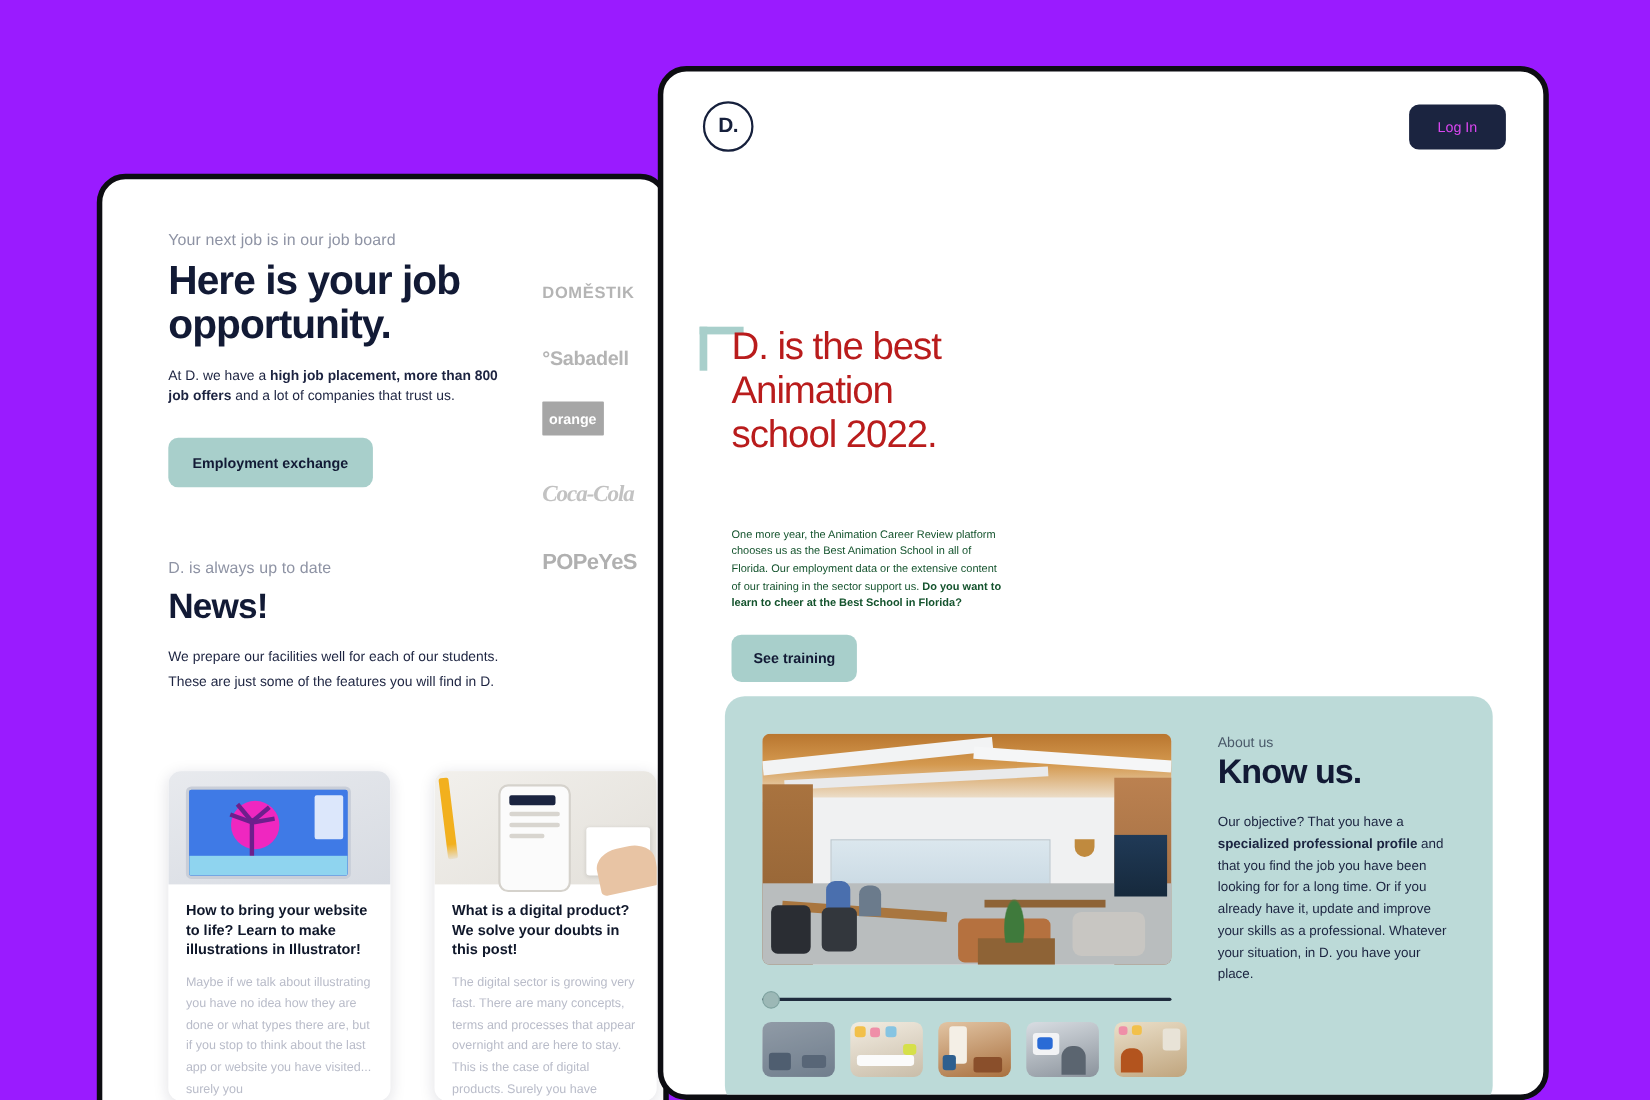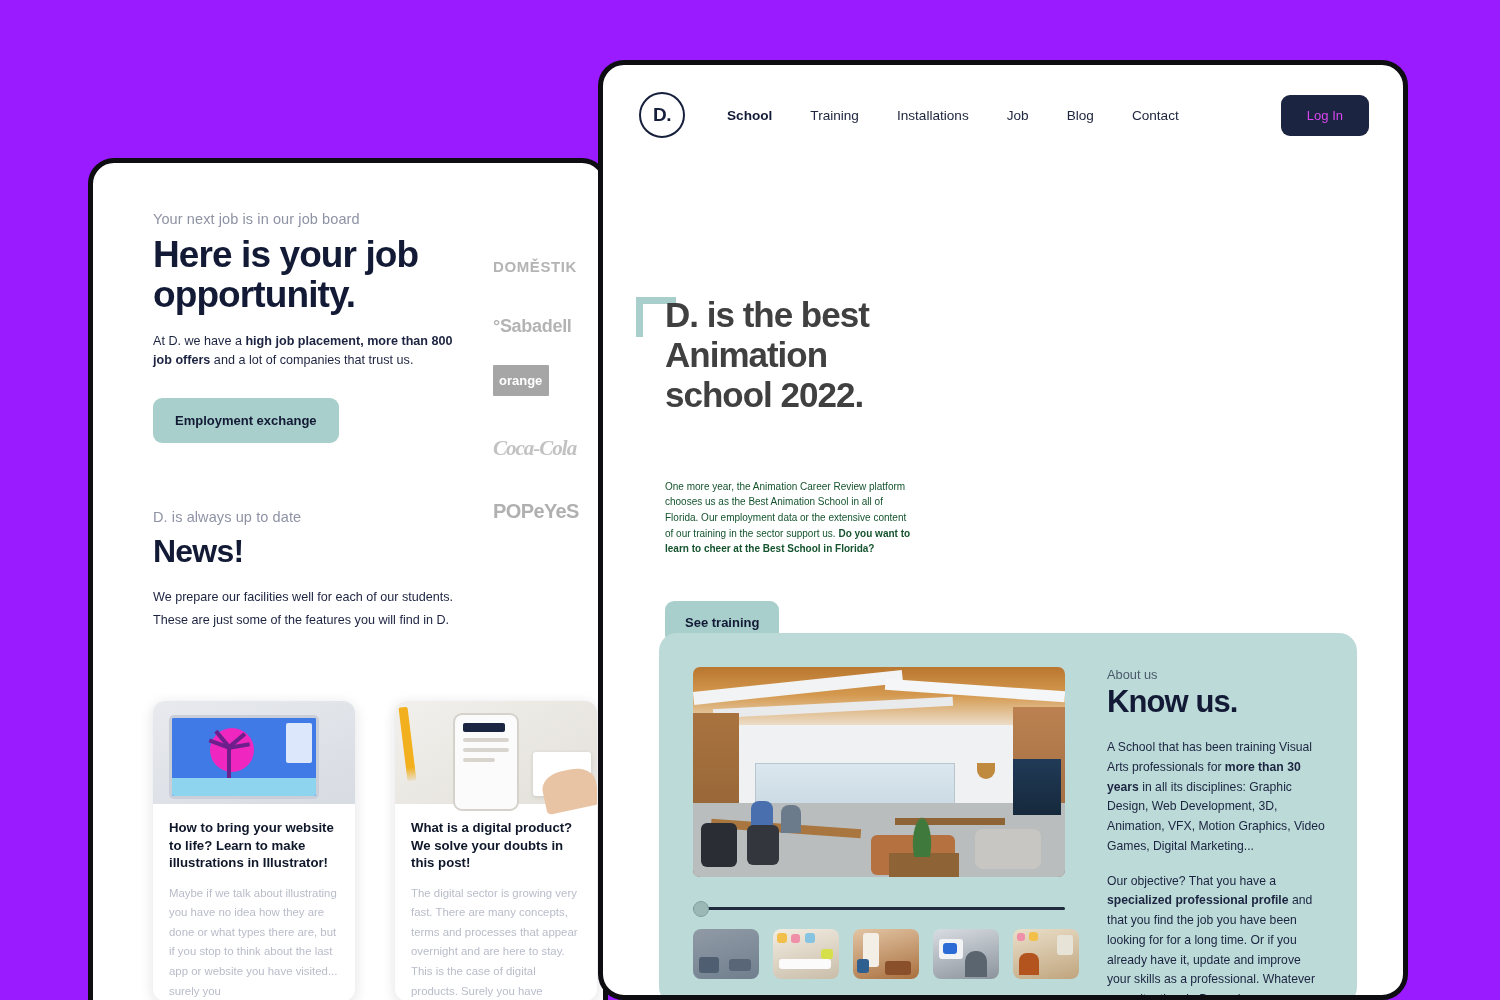--- a/index.html
+++ b/index.html
@@ -230,31 +230,31 @@
     position: absolute; left: 62px; top: 130px; width: 300px;
   }
   #bracket-tl {
     position: absolute; left: 33px; top: 132px;
     width: 40px; height: 40px;
     border-left: 7px solid #a8cfcb;
     border-top: 7px solid #a8cfcb;
   }
   #hero-title {
     font-size: 35px; line-height: 1.14;
-    font-weight: 700; color: #404040;
+    font-weight: 400; color: #b91c1c;
     letter-spacing: -1px;
     white-space: pre-line;
   }
   #hero-para {
     margin-top: 64px;
     font-size: 10px; line-height: 1.57;
     color: #14532d; max-width: 252px;
   }
   #hero-para b { font-weight: 700; }
-  #see-training { margin-top: 44px; padding: 14px 20px; }
+  #see-training { margin-top: 20px; padding: 14px 20px; }
 
   
   #about-panel {
     position: absolute;
     left: 56px; top: 568px;
     width: 698px; height: 372px;
     background: #bcdad8;
     border-radius: 18px;
   }
   #about-img {
@@ -416,28 +416,20 @@
       </div>
     </div>
   </div>
 </div>
 
 <div id="right-card">
   <div id="right-scroll">
 
     <nav id="navbar">
       <div id="logo-mark">D.</div>
-      <div id="nav-links">
-        <span class="nav-link active">School</span>
-        <span class="nav-link">Training</span>
-        <span class="nav-link">Installations</span>
-        <span class="nav-link">Job</span>
-        <span class="nav-link">Blog</span>
-        <span class="nav-link">Contact</span>
-      </div>
       <button id="login-btn">Log In</button>
     </nav>
 
     <section id="hero">
       <div id="bracket-tl"></div>
 
       <div id="hero-left">
         <h1 id="hero-title">D. is the best
 Animation
 school 2022.</h1>
@@ -504,21 +496,18 @@
           <div class="th-dot" style="left:16px;top:3px;width:9px;height:9px;background:#f2c04a;"></div>
           <div class="th-dot" style="right:6px;top:6px;width:16px;height:20px;background:#e8e3d7;"></div>
           <div class="th-dot" style="left:6px;bottom:4px;width:20px;height:22px;background:#b3541e;border-radius:8px 8px 0 0;"></div>
         </div>
       </div>
 
       <div id="about-text">
         <div class="about-eyebrow">About us</div>
         <h2 id="about-title">Know us.</h2>
         <p class="about-para">
-          <span>A School that has been training Visual Arts professionals for </span><b>more than 30 years</b><span> in all its disciplines: Graphic Design, Web Development, 3D, Animation, VFX, Motion Graphics, Video Games, Digital Marketing...</span>
-        </p>
-        <p class="about-para">
           <span>Our objective? That you have a </span><b>specialized professional profile</b><span> and that you find the job you have been looking for for a long time. Or if you already have it, update and improve your skills as a professional. Whatever your situation, in D. you have your place.</span>
         </p>
       </div>
     </section>
   </div>
 </div>
 
 </body></html>

